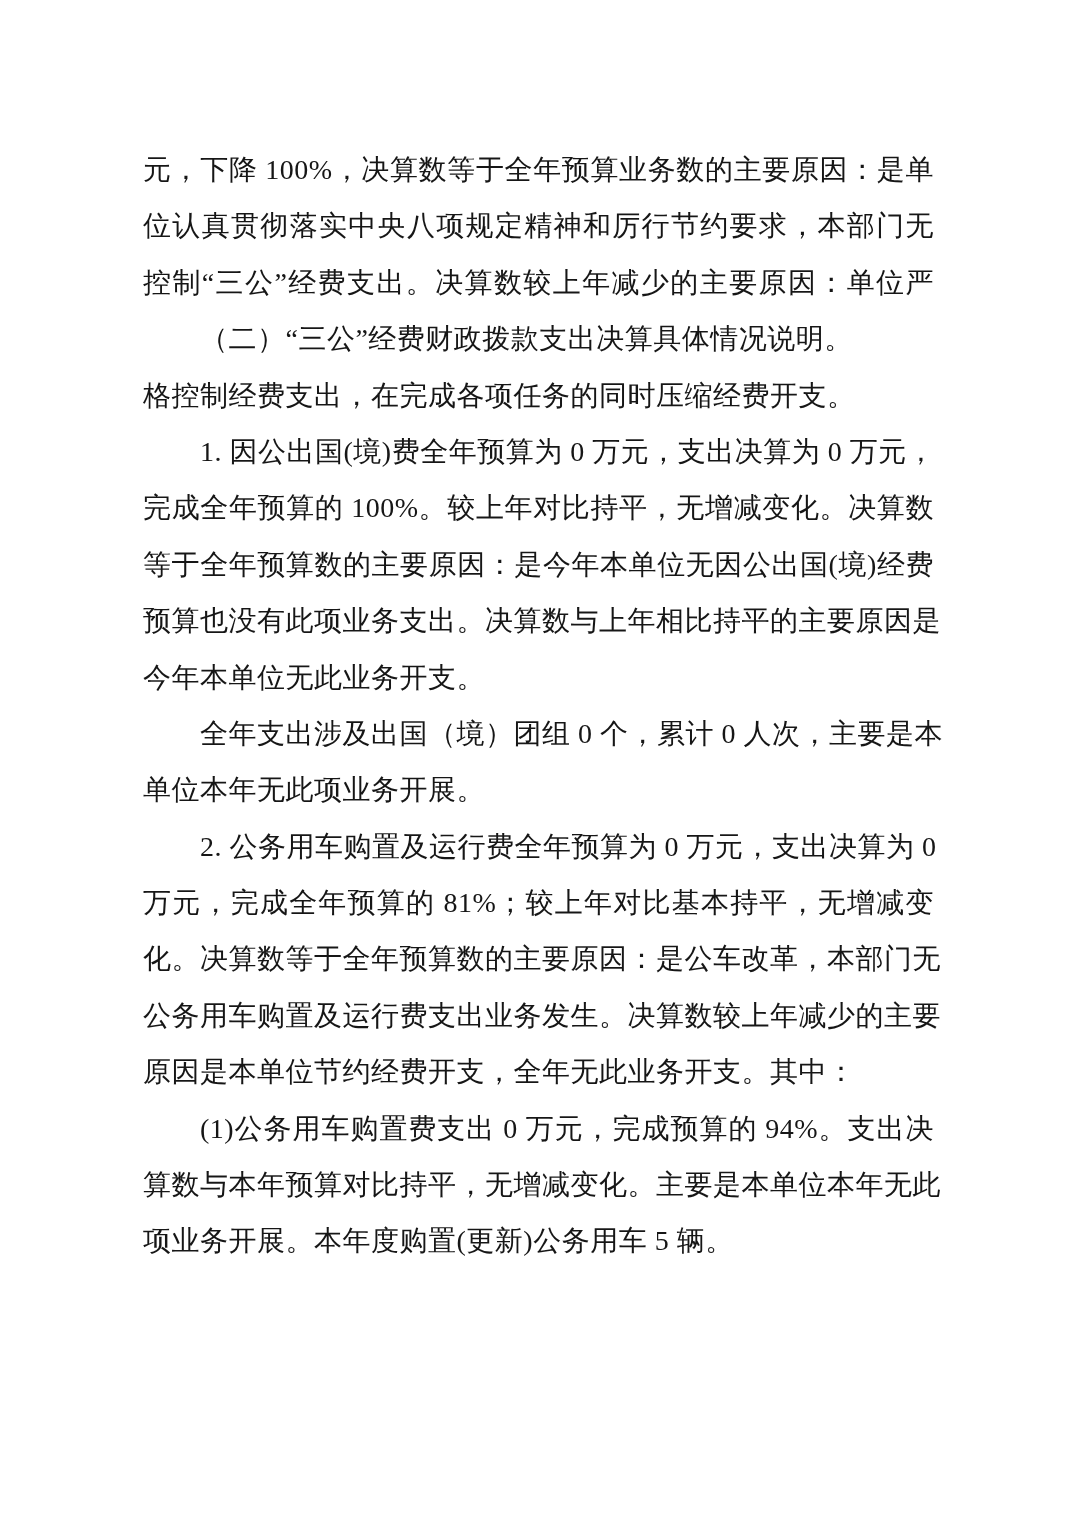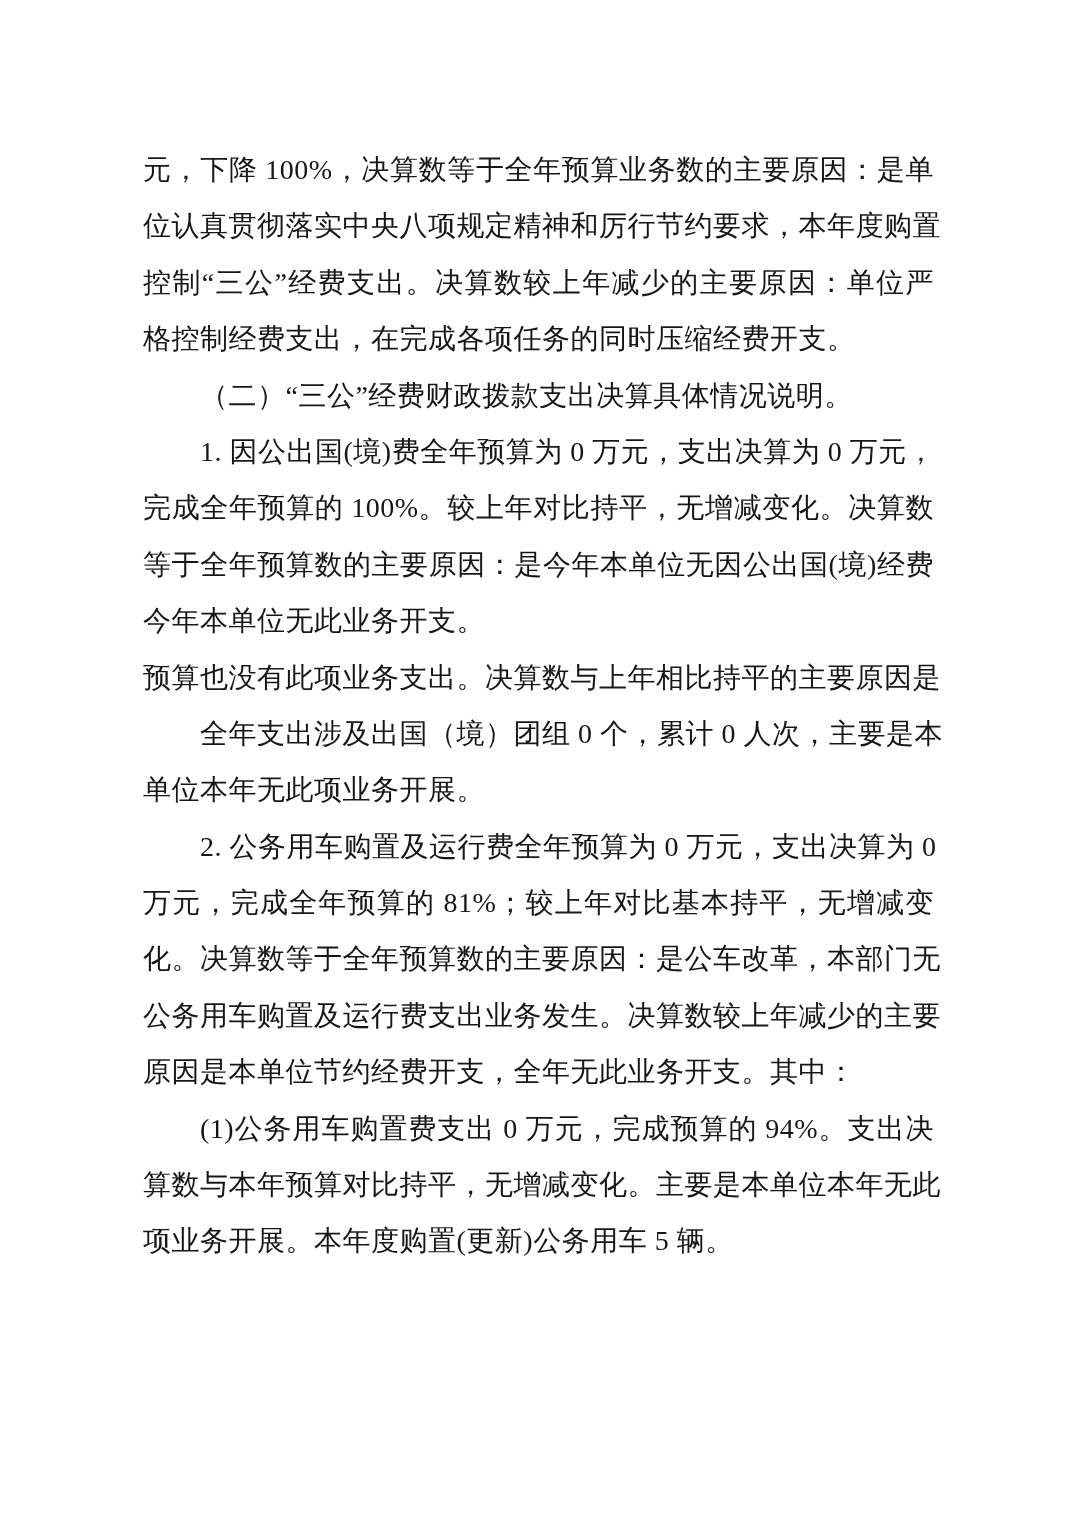--- a/index.html
+++ b/index.html
@@ -54,29 +54,29 @@
     line-height: 30px;
     color: #1c1c1c;
   }
 </style>
 </head>
 <body>
 
 <div class="page">
   <div class="doc-body" id="doc-body">
       <div class="line fill">元，下降 100%，决算数等于全年预算业务数的主要原因：是单</div>
-      <div class="line fill">位认真贯彻落实中央八项规定精神和厉行节约要求，本年度购置</div>
+      <div class="line fill">位认真贯彻落实中央八项规定精神和厉行节约要求，本部门无</div>
       <div class="line fill">控制“三公”经费支出。决算数较上年减少的主要原因：单位严</div>
+      <div class="line indent">（二）“三公”经费财政拨款支出决算具体情况说明。</div>
       <div class="line">格控制经费支出，在完成各项任务的同时压缩经费开支。</div>
-      <div class="line indent">（二）“三公”经费财政拨款支出决算具体情况说明。</div>
       <div class="line fill indent">1. 因公出国(境)费全年预算为 0 万元，支出决算为 0 万元，</div>
       <div class="line fill">完成全年预算的 100%。较上年对比持平，无增减变化。决算数</div>
       <div class="line fill">等于全年预算数的主要原因：是今年本单位无因公出国(境)经费</div>
+      <div class="line fill">预算也没有此项业务支出。决算数与上年相比持平的主要原因是</div>
       <div class="line">今年本单位无此业务开支。</div>
-      <div class="line fill">预算也没有此项业务支出。决算数与上年相比持平的主要原因是</div>
       <div class="line fill indent">全年支出涉及出国（境）团组 0 个，累计 0 人次，主要是本</div>
       <div class="line">单位本年无此项业务开展。</div>
       <div class="line fill indent">2. 公务用车购置及运行费全年预算为 0 万元，支出决算为 0</div>
       <div class="line fill">万元，完成全年预算的 81%；较上年对比基本持平，无增减变</div>
       <div class="line fill">化。决算数等于全年预算数的主要原因：是公车改革，本部门无</div>
       <div class="line fill">公务用车购置及运行费支出业务发生。决算数较上年减少的主要</div>
       <div class="line">原因是本单位节约经费开支，全年无此业务开支。其中：</div>
       <div class="line fill indent">(1)公务用车购置费支出 0 万元，完成预算的 94%。支出决</div>
       <div class="line fill">算数与本年预算对比持平，无增减变化。主要是本单位本年无此</div>
       <div class="line">项业务开展。本年度购置(更新)公务用车 5 辆。</div>

